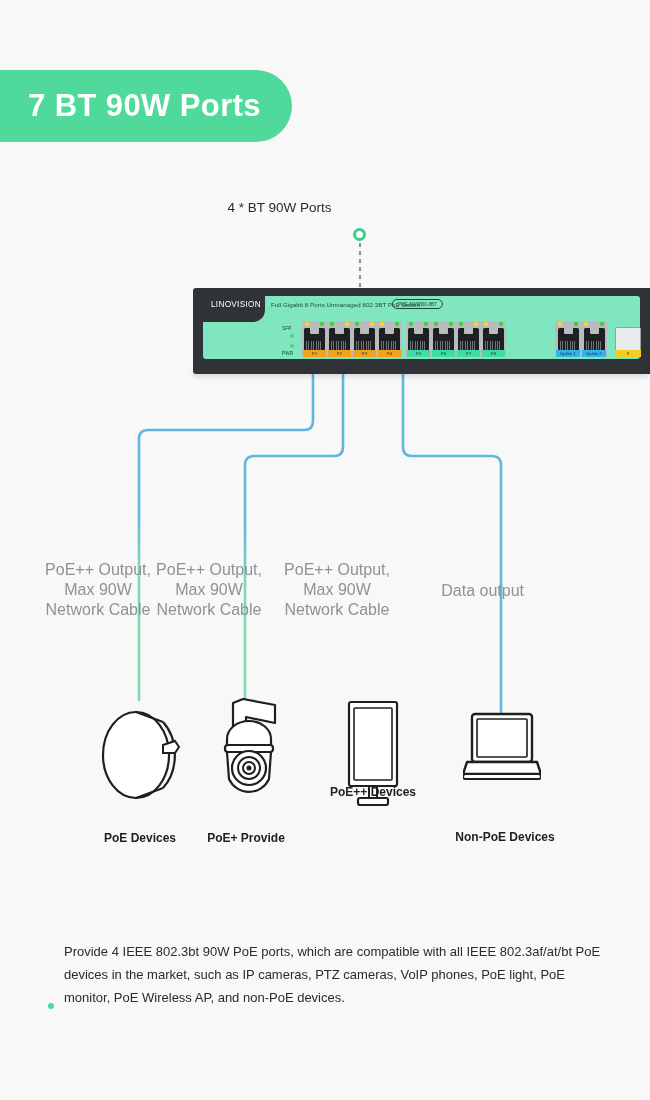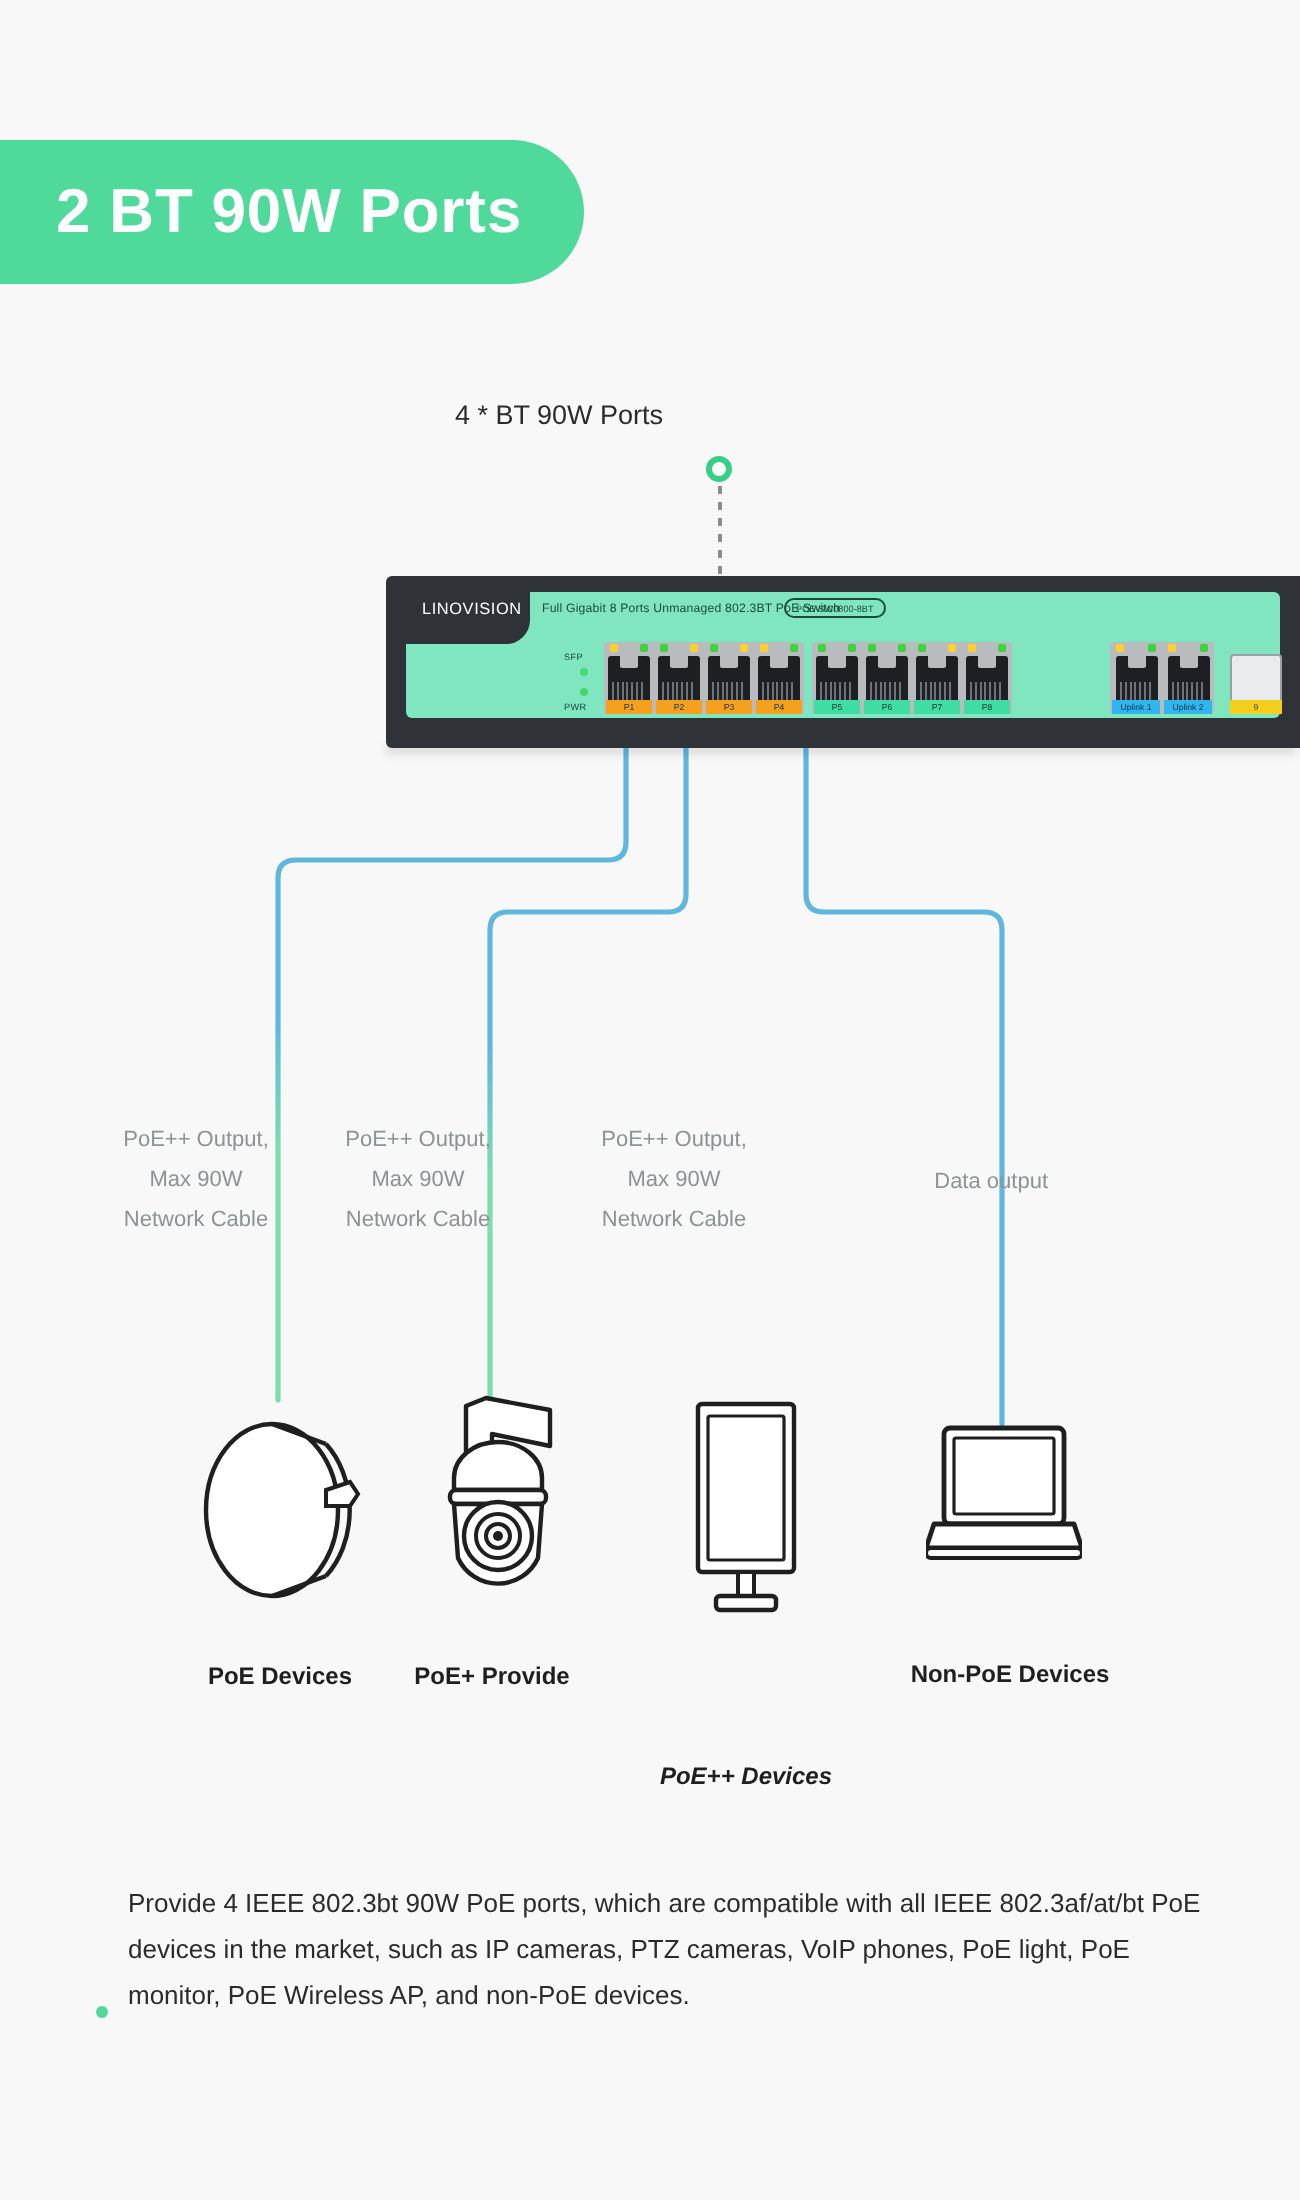--- a/index.html
+++ b/index.html
@@ -142,21 +142,21 @@
     background:#e9ebec; border:1px solid #9ba0a4; border-radius:2px;
   }
   .sfp-cage .plabel { bottom:-1px; left:-1px; right:-1px; }
 
   
   svg.cables { position:absolute; left:0; top:0; width:650px; height:1100px; }
 
   
   .clabel {
     position:absolute; width:120px; text-align:center;
-    font-size:11px; color:#8e9294; line-height:20px;
+    font-size:16px; color:#8e9294; line-height:20px;
   }
 
   
   .device { position:absolute; }
   .dev-cap {
     position:absolute; width:170px; text-align:center;
     font-size:12px; font-weight:bold; color:#1f1f1f;
   }
 
   
@@ -171,21 +171,21 @@
   .bullet-text {
     font-size:13px; line-height:23px; color:#2b2b2b;
   }
 </style>
 </head>
 <body>
 
 <div class="stage">
 
   <div class="banner">
-    <span class="banner-label">2 BT 90W Ports</span>
+    <span class="banner-label">7 BT 90W Ports</span>
   </div>
 
   <div class="callout-text">4 * BT 90W Ports</div>
   <div class="callout-dot"></div>
   <div class="callout-stem"></div>
 
   <svg class="cables" viewBox="0 0 650 1100">
     <defs>
       <linearGradient id="g1" x1="0" y1="0" x2="0" y2="1">
         <stop offset="0%" stop-color="#5fb7e0"></stop>
@@ -378,21 +378,21 @@
     <svg width="78" height="78" viewBox="0 0 78 78">
       <rect x="9" y="2" width="60" height="48" rx="3" fill="#ffffff" stroke="#1f1f1f" stroke-width="2.4"></rect>
       <rect x="14" y="7" width="50" height="38" rx="1" fill="#ffffff" stroke="#1f1f1f" stroke-width="1.6"></rect>
       <path d="M 4 50 L 74 50 L 78 62 L 0 62 Z" fill="#ffffff" stroke="#1f1f1f" stroke-width="2.4" stroke-linejoin="round"></path>
       <rect x="0" y="62" width="78" height="5" rx="2.5" fill="#ffffff" stroke="#1f1f1f" stroke-width="2"></rect>
     </svg>
   </div>
 
   <div class="dev-cap" style="left:55px;  top:831px;">PoE Devices</div>
   <div class="dev-cap" style="left:161px; top:831px;">PoE+ Provide</div>
-  <div class="dev-cap" style="left:288px; top:881px;font-style:italic;">PoE++ Devices</div>
+  <div class="dev-cap" style="left:288px; top:785px;">PoE++ Devices</div>
   <div class="dev-cap" style="left:420px; top:830px;">Non-PoE Devices</div>
 
   <div class="bullet-wrap">
     <div class="bullet-dot"></div>
     <div class="bullet-text">Provide 4 IEEE 802.3bt 90W PoE ports, which are compatible with all IEEE  802.3af/at/bt PoE devices in the market, such as IP cameras, PTZ cameras, VoIP phones, PoE light, PoE monitor, PoE Wireless AP, and non-PoE devices.</div>
   </div>
 
 </div>
 
 </body></html>

